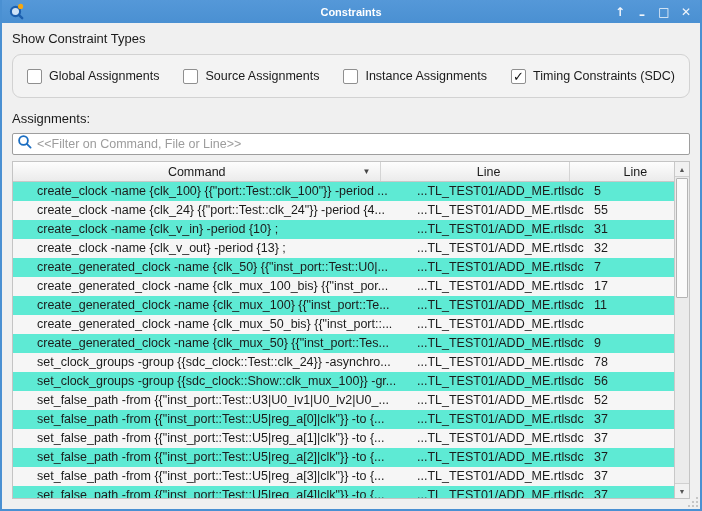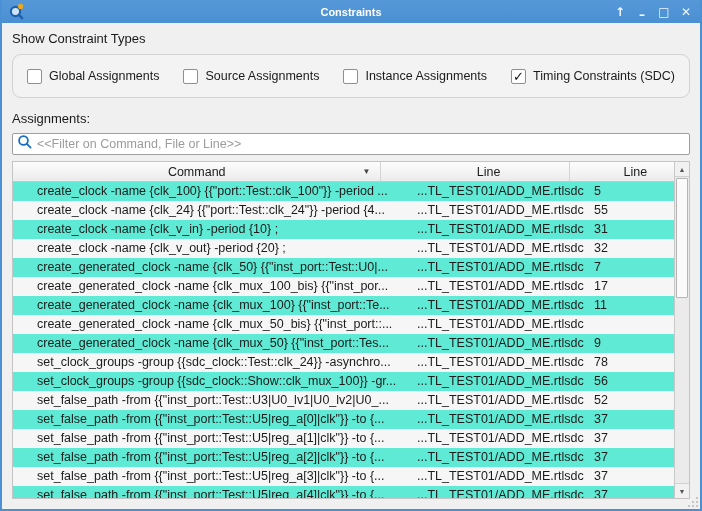--- a/index.html
+++ b/index.html
@@ -170,21 +170,21 @@
               <div class="td c-command">create_clock -name {clk_24} {{"port::Test::clk_24"}} -period {4...</div>
               <div class="td c-file">...TL_TEST01/ADD_ME.rtlsdc</div>
               <div class="td c-line">55</div>
             </div>
             <div class="tr">
               <div class="td c-command">create_clock -name {clk_v_in} -period {10} ;</div>
               <div class="td c-file">...TL_TEST01/ADD_ME.rtlsdc</div>
               <div class="td c-line">31</div>
             </div>
             <div class="tr alt">
-              <div class="td c-command">create_clock -name {clk_v_out} -period {20} ;</div>
+              <div class="td c-command">create_clock -name {clk_v_out} -period {13} ;</div>
               <div class="td c-file">...TL_TEST01/ADD_ME.rtlsdc</div>
               <div class="td c-line">32</div>
             </div>
             <div class="tr">
               <div class="td c-command">create_generated_clock -name {clk_50} {{"inst_port::Test::U0|...</div>
               <div class="td c-file">...TL_TEST01/ADD_ME.rtlsdc</div>
               <div class="td c-line">7</div>
             </div>
             <div class="tr alt">
               <div class="td c-command">create_generated_clock -name {clk_mux_100_bis} {{"inst_por...</div>

